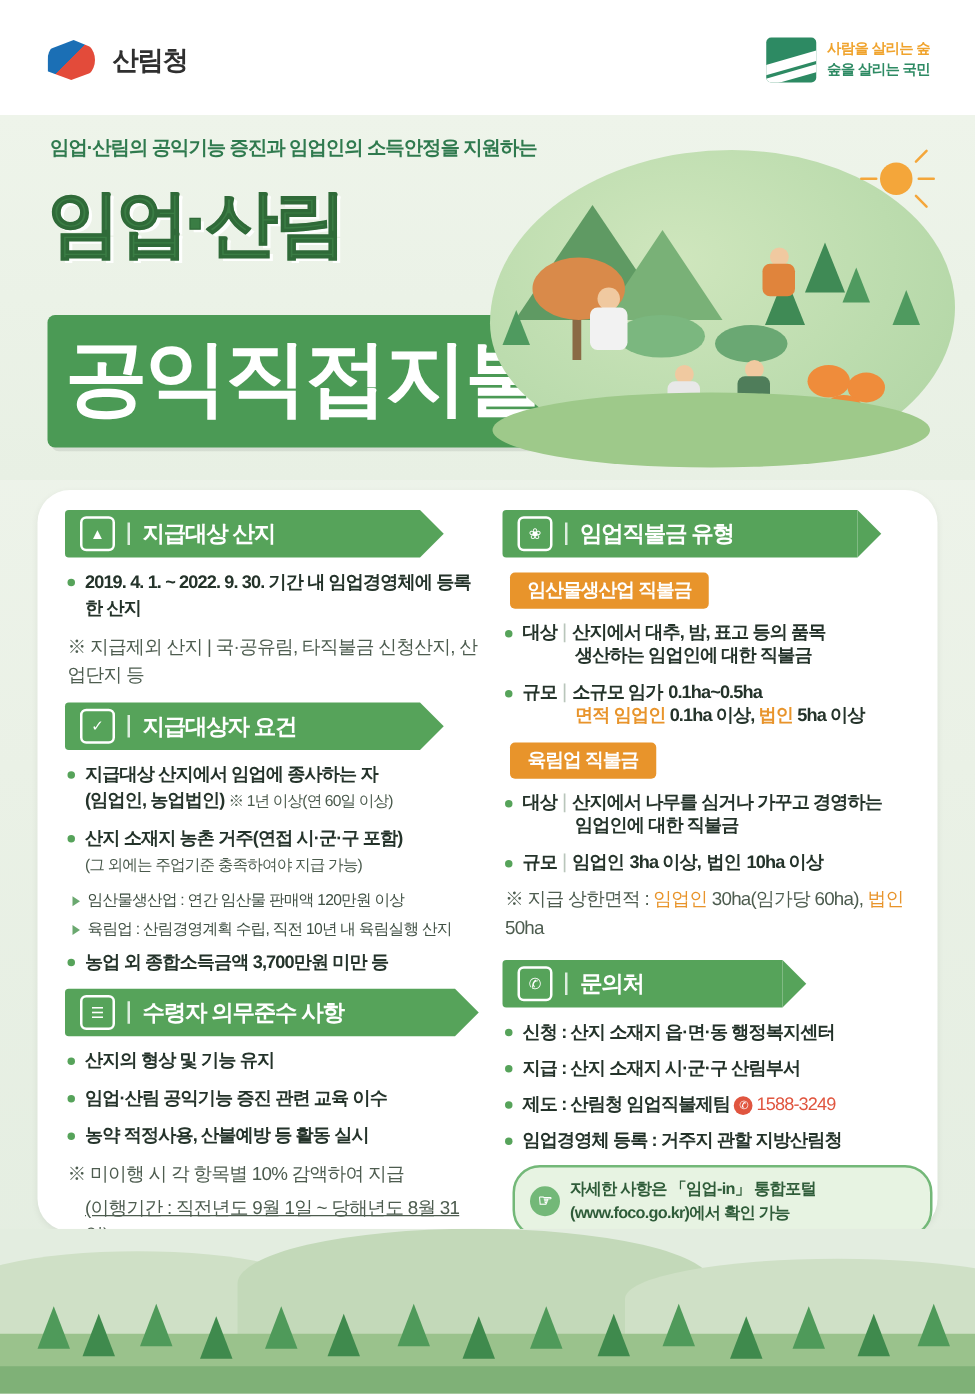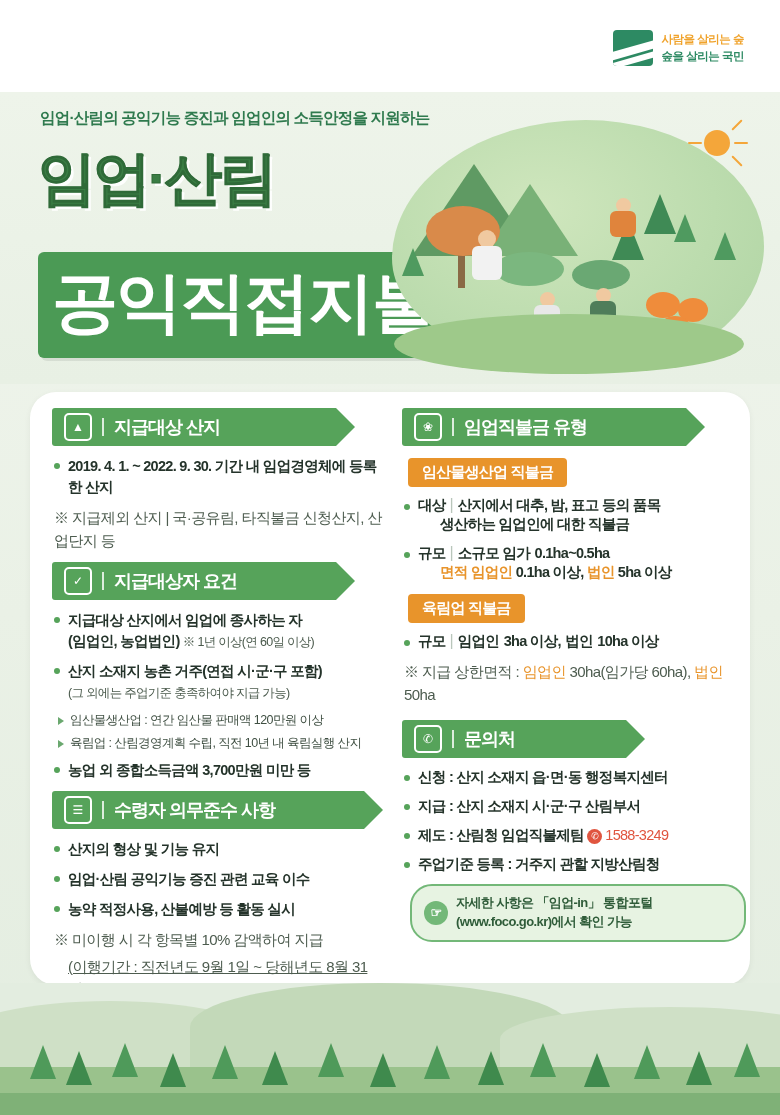--- a/index.html
+++ b/index.html
@@ -134,21 +134,21 @@
   .tag{
     display:inline-block;background:#e8942b;color:#fff;
     font-size:15px;font-weight:bold;letter-spacing:-0.8px;
     padding:5px 14px;border-radius:4px;margin:2px 0 9px 6px;
   }
   .kv{position:relative;padding-left:16px;margin-bottom:10px;}
   .kv:before{content:"";position:absolute;left:2px;top:8px;width:6px;height:6px;border-radius:50%;background:#56a35a;}
   .kv .k{font-size:14.5px;font-weight:bold;color:#24332a;letter-spacing:-0.7px;}
   .kv .bar{color:#b9c6bb;padding:0 4px;}
   .kv .v{font-size:14.5px;font-weight:bold;color:#24332a;letter-spacing:-0.7px;}
-  .kv .v2{display:block;margin-left:22px;font-size:14.5px;font-weight:bold;color:#24332a;letter-spacing:-0.7px;}
+  .kv .v2{display:block;margin-left:42px;font-size:14.5px;font-weight:bold;color:#24332a;letter-spacing:-0.7px;}
   .or{color:#e8942b;}
 
   .contact-list{margin:0;padding:0;list-style:none;}
   .contact-list li{
     position:relative;padding-left:16px;margin-bottom:10px;
     font-size:14.5px;font-weight:bold;color:#24332a;letter-spacing:-0.7px;
   }
   .contact-list li:before{content:"";position:absolute;left:2px;top:7px;width:6px;height:6px;border-radius:50%;background:#56a35a;}
   .phone{
     display:inline-block;color:#e0553f;font-weight:normal;
@@ -180,20 +180,26 @@
   .f-band2{position:absolute;left:0;right:0;bottom:0;height:22px;background:#7fb177;}
   .f-tree{position:absolute;width:0;height:0;border-left:13px solid transparent;border-right:13px solid transparent;border-bottom:34px solid #4f9a5a;}
   .f-tree.d{border-bottom-color:#3f8a4d;}
 </style>
 </head>
 <body>
 
 <div class="poster">
 
   <div class="header">
+    <div class="logo-wrap">
+      <div class="logo-mark">
+        <div class="c1"></div>
+      </div>
+      <div class="logo-text">산림청</div>
+    </div>
     <div class="slogan">
       <div class="slogan-mark"></div>
       <div class="slogan-txt">
         <div class="hl">사람을 살리는 숲</div>
         <div>숲을 살리는 국민</div>
       </div>
     </div>
   </div>
 
   <div class="hero">
@@ -323,20 +329,24 @@
           <span class="or">면적</span>
           <span class="or">임업인</span>
           <span>0.1ha 이상,</span>
           <span class="or">법인</span>
           <span>5ha 이상</span>
         </span>
       </div>
 
       <div class="tag">육림업 직불금</div>
 
+      <div class="kv">
+        <span class="k">대상</span><span class="bar">|</span><span class="v">산지에서 나무를 심거나 가꾸고 경영하는</span>
+        <span class="v2">임업인에 대한 직불금</span>
+      </div>
 
       <div class="kv">
         <span class="k">규모</span><span class="bar">|</span><span class="v or">임업인</span>
         <span class="v">3ha 이상,</span>
         <span class="v or">법인</span>
         <span class="v">10ha 이상</span>
       </div>
 
       <div class="note">
         <span>※ 지급 상한면적 :</span>
@@ -352,21 +362,21 @@
         <span class="rb-txt">문의처</span>
       </div>
 
       <ul class="contact-list">
         <li>신청 : 산지 소재지 읍·면·동 행정복지센터</li>
         <li>지급 : 산지 소재지 시·군·구 산림부서</li>
         <li>
           <span>제도 : 산림청 임업직불제팀</span>
           <span class="phone"><span class="pico">✆</span><span>1588-3249</span></span>
         </li>
-        <li>주업기준 등록 : 거주지 관할 지방산림청</li>
+        <li>임업경영체 등록 : 거주지 관할 지방산림청</li>
       </ul>
 
       <div class="portal">
         <span class="hand">☞</span>
         <div>자세한 사항은 「임업-in」 통합포털</div>
         <div>(www.foco.go.kr)에서 확인 가능</div>
       </div>
     </div>
   </div>
 

